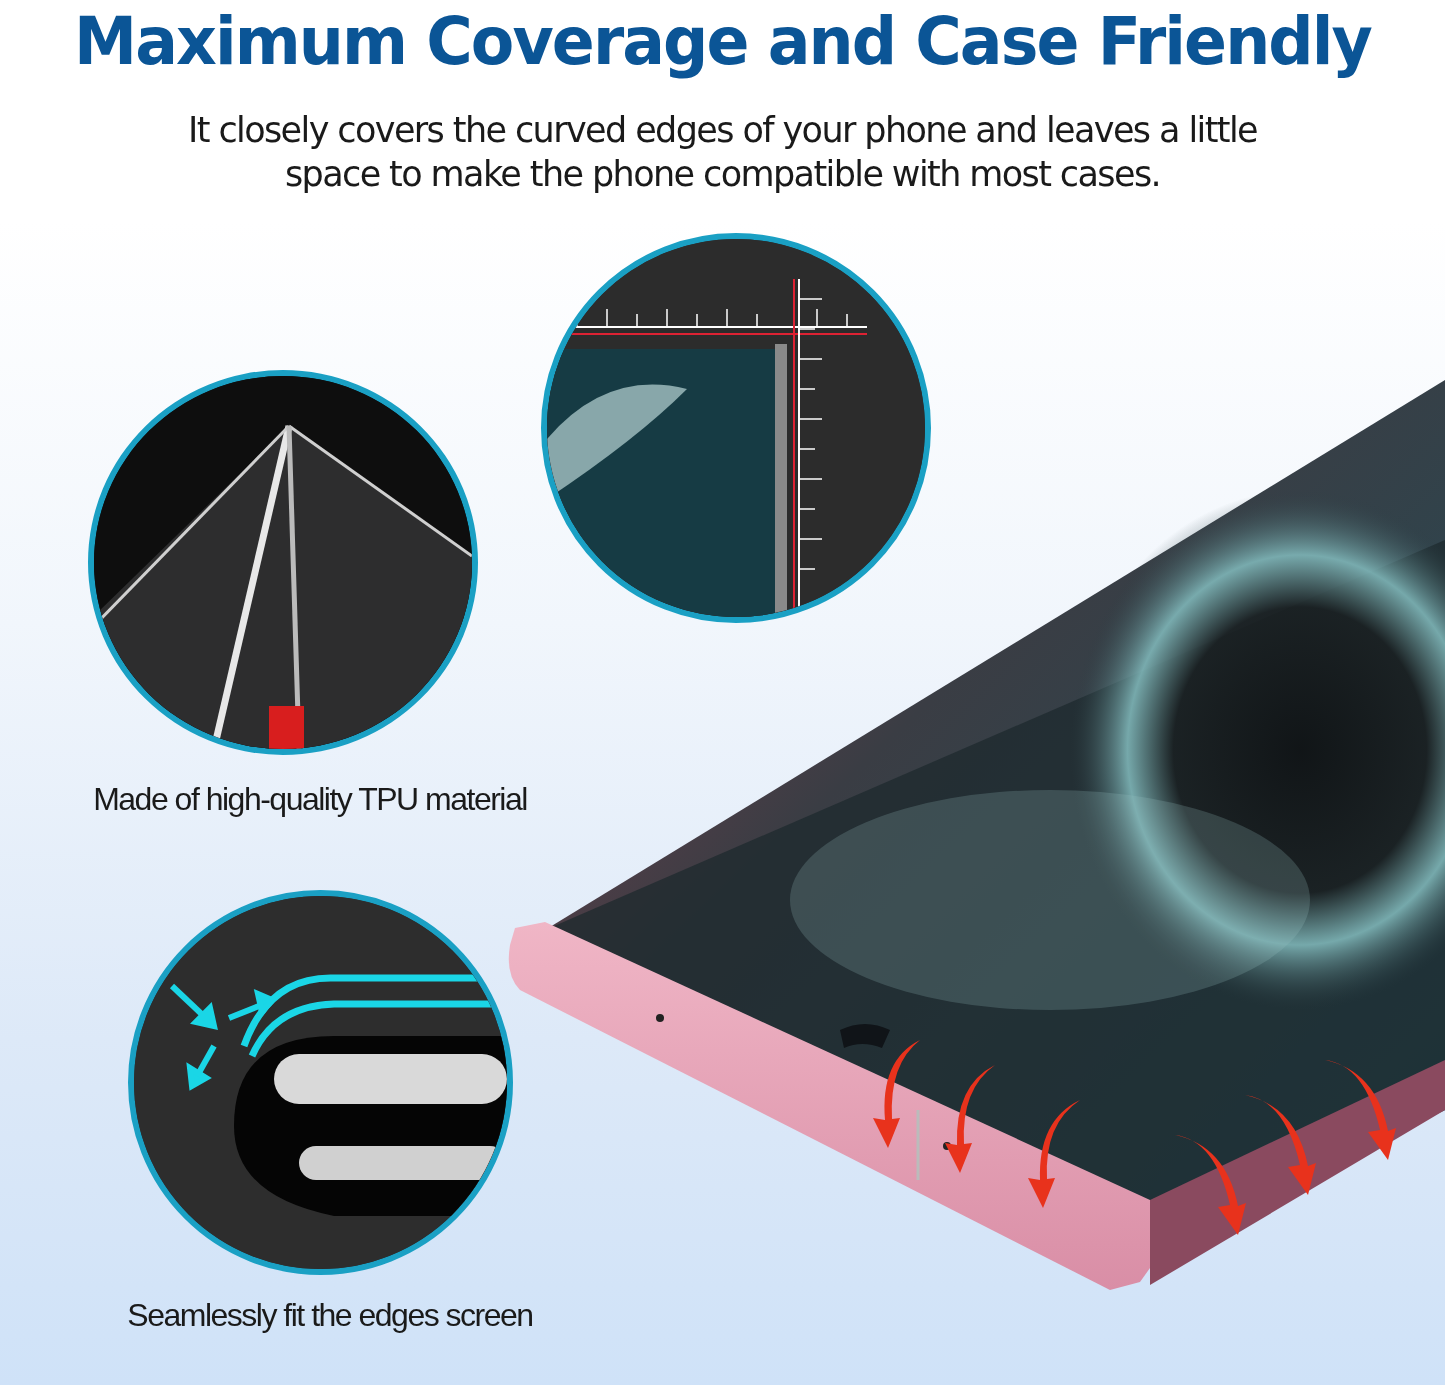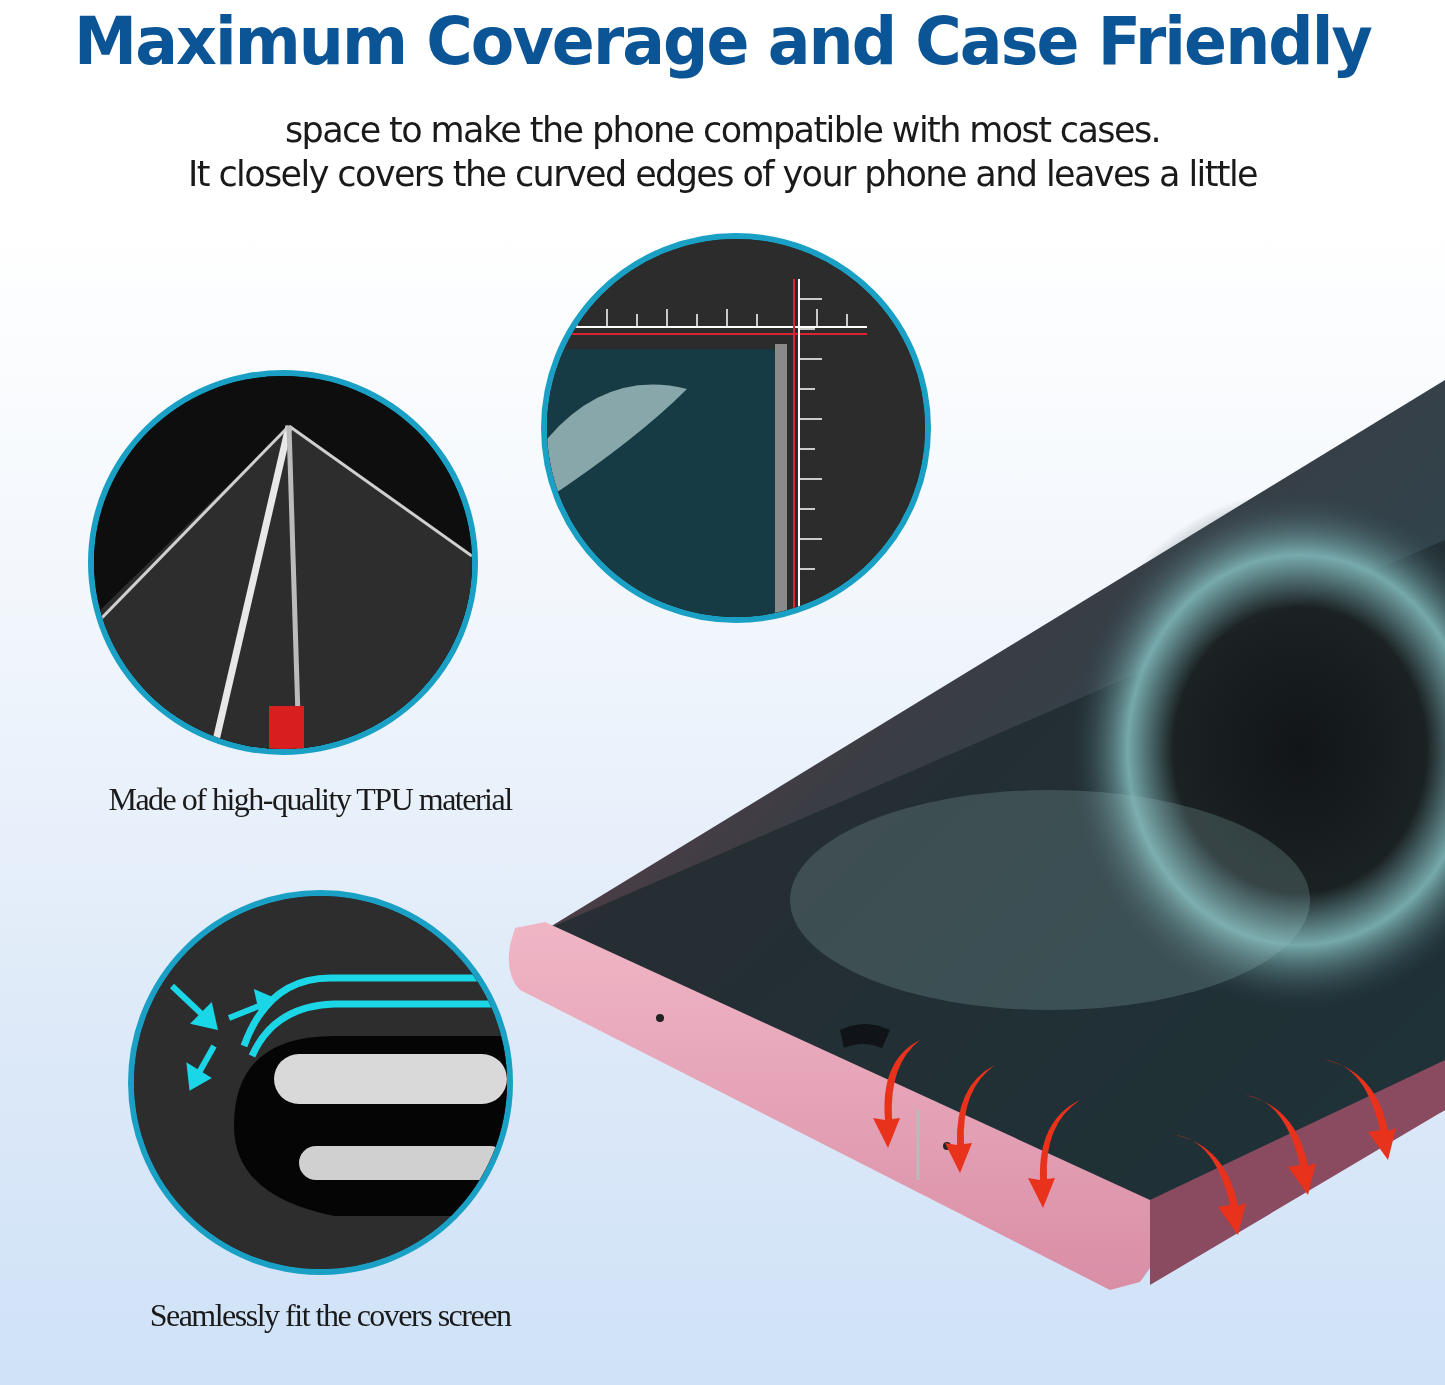--- a/index.html
+++ b/index.html
@@ -14,41 +14,41 @@
     font-size: 66px; letter-spacing: -2px; color: #0b5596; line-height: 84px;
     transform: scaleX(0.96);
   }
   .subtitle {
     position: absolute; left: 0; top: 108px; width: 1445px; text-align: center;
     font-family: "DejaVu Sans", sans-serif; font-size: 35px; letter-spacing: -1.6px;
     color: #1a1a1a; line-height: 44px;
   }
   .caption {
     position: absolute; text-align: center; color: #1a1a1a;
-    font-family: Liberation Serif, serif; font-size: 32px; letter-spacing: -1.5px; line-height: 43px;
+    font-family: Liberation Sans, sans-serif; font-size: 32px; letter-spacing: -1.5px; line-height: 43px;
   }
   .cap1 { left: 30px; top: 778px; width: 560px; }
   .cap2 { left: 60px; top: 1294px; width: 540px; }
   .circle {
     position: absolute; border-radius: 50%; overflow: hidden;
     border: 6px solid #1aa0c4; box-sizing: border-box; background: #2b2b2b;
   }
   .c-ruler { left: 541px; top: 233px; width: 390px; height: 390px; }
   .c-tpu { left: 88px; top: 370px; width: 390px; height: 385px; background: #111; }
   .c-edge { left: 128px; top: 890px; width: 385px; height: 385px; }
   .phone { position: absolute; left: 0; top: 0; width: 1445px; height: 1385px; pointer-events: none; }
   svg { display: block; }
 </style>
 </head>
 <body>
 
 <div class="title">Maximum Coverage and Case Friendly</div>
 <div class="subtitle">
+  <div>It closely covers the curved edges of your phone and leaves a little</div>
   <div>space to make the phone compatible with most cases.</div>
-  <div>It closely covers the curved edges of your phone and leaves a little</div>
 </div>
 
 <svg class="phone" viewBox="0 0 1445 1385">
   <defs>
     <linearGradient id="screenGrad" x1="0" y1="0" x2="1" y2="0">
       <option></option>
       <stop offset="0" stop-color="#173b44"></stop>
       <stop offset="0.5" stop-color="#1f4c55"></stop>
       <stop offset="1" stop-color="#2a2a2e"></stop>
     </linearGradient>
@@ -153,13 +153,13 @@
     <g stroke="#1ad6e6" stroke-width="6" fill="#1ad6e6">
       <line x1="38" y1="90" x2="75" y2="125"></line>
       <path d="M80 130 L62 126 L76 112 Z"></path>
       <line x1="95" y1="122" x2="130" y2="108"></line>
       <path d="M138 104 L124 98 L128 116 Z"></path>
       <line x1="80" y1="150" x2="62" y2="182"></line>
       <path d="M58 190 L56 172 L72 182 Z"></path>
     </g>
   </svg>
 </div>
-<div class="caption cap2">Seamlessly fit the covers screen</div>
+<div class="caption cap2">Seamlessly fit the edges screen</div>
 
 </body></html>

